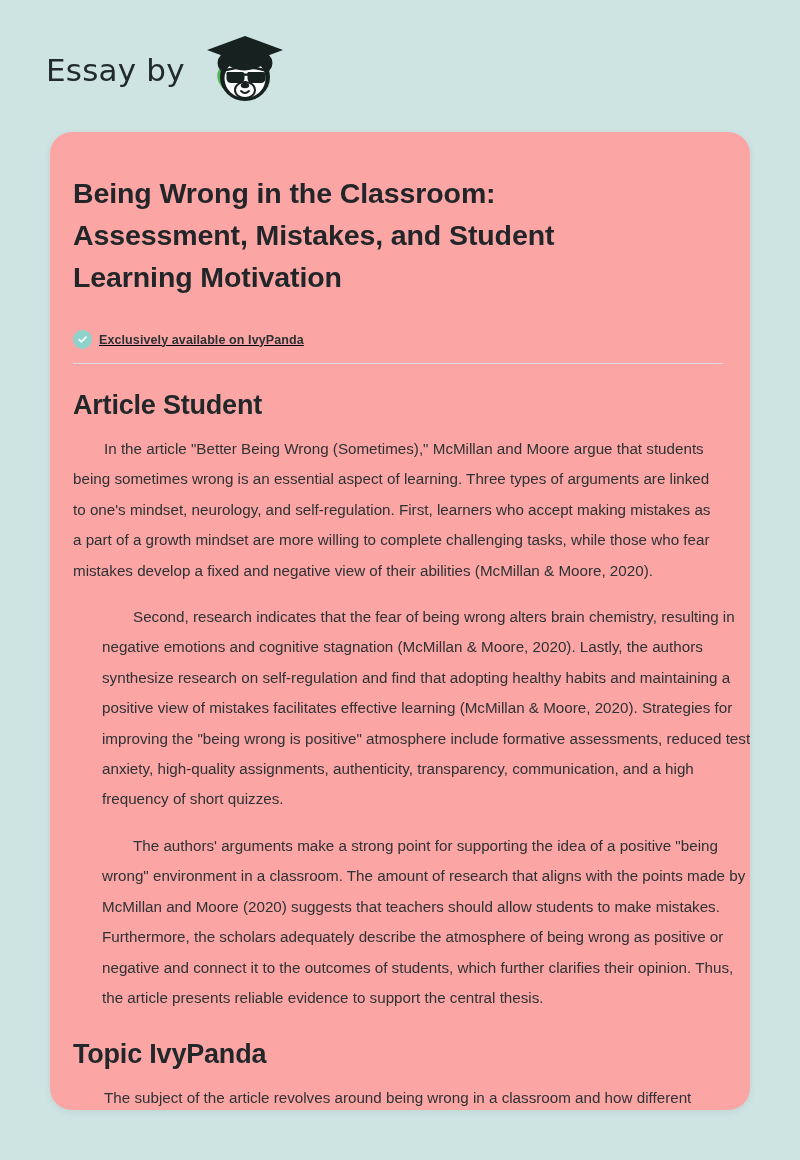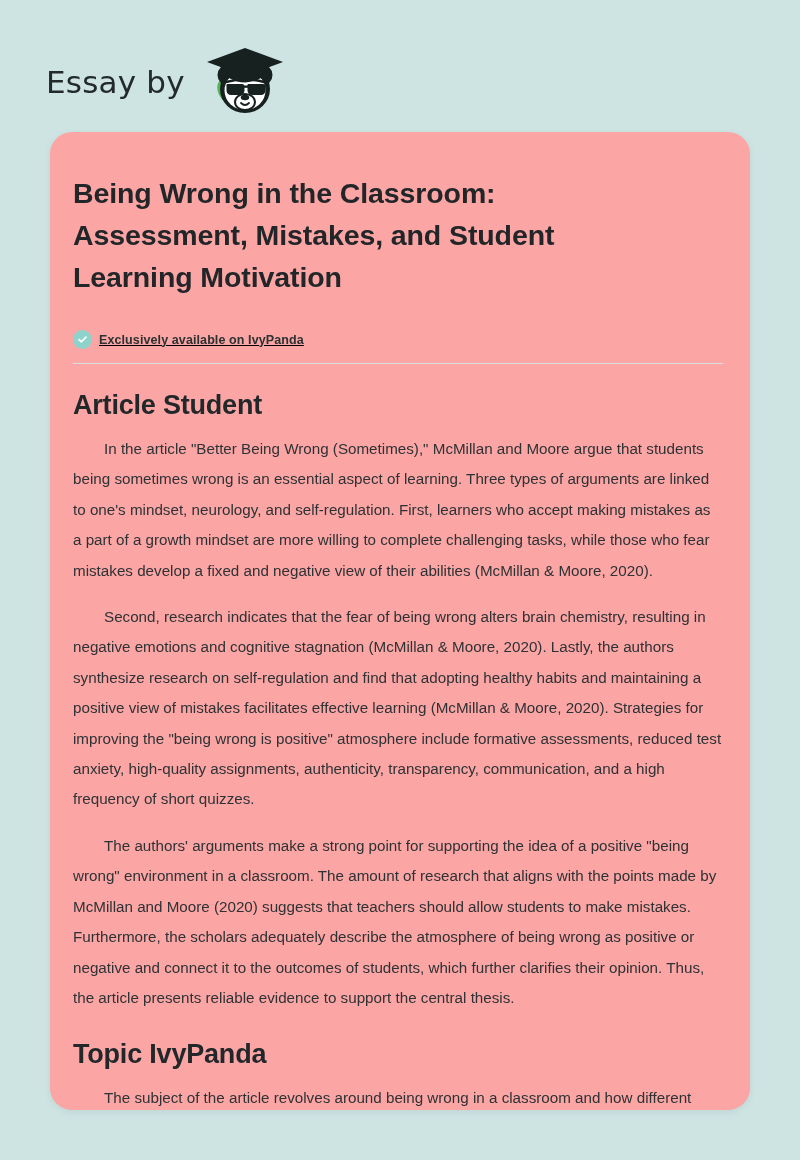--- a/index.html
+++ b/index.html
@@ -20,21 +20,21 @@
     position: relative;
     width: 800px;
     height: 1160px;
     box-sizing: border-box;
   }
 
   
   .brandbar {
     position: absolute;
     left: 0;
-    top: 16px;
+    top: 4px;
     width: 800px;
     height: 132px;
     display: flex;
     align-items: center;
     padding-left: 46px;
     box-sizing: border-box;
   }
   .brand-essayby {
     font-family: "DejaVu Sans", sans-serif;
     font-size: 31px;
@@ -143,21 +143,21 @@
   .para {
     margin: 14px 0 0 0;
     font-family: "Liberation Sans", sans-serif;
     font-size: 15.2px;
     line-height: 30.4px;
     color: #2e3234;
     text-indent: 31px;
     width: 650px;
     text-align: left;
   }
-  .para + .para { margin-top: 16px; }
+  .para + .para { margin-top: 16px; margin-left: 29px; }
 
   .section-heading + .para { margin-top: 12px; }
 </style>
 </head>
 <body>
 
 <div class="page">
 
   <div class="brandbar">
     <span class="brand-essayby">Essay by</span>

